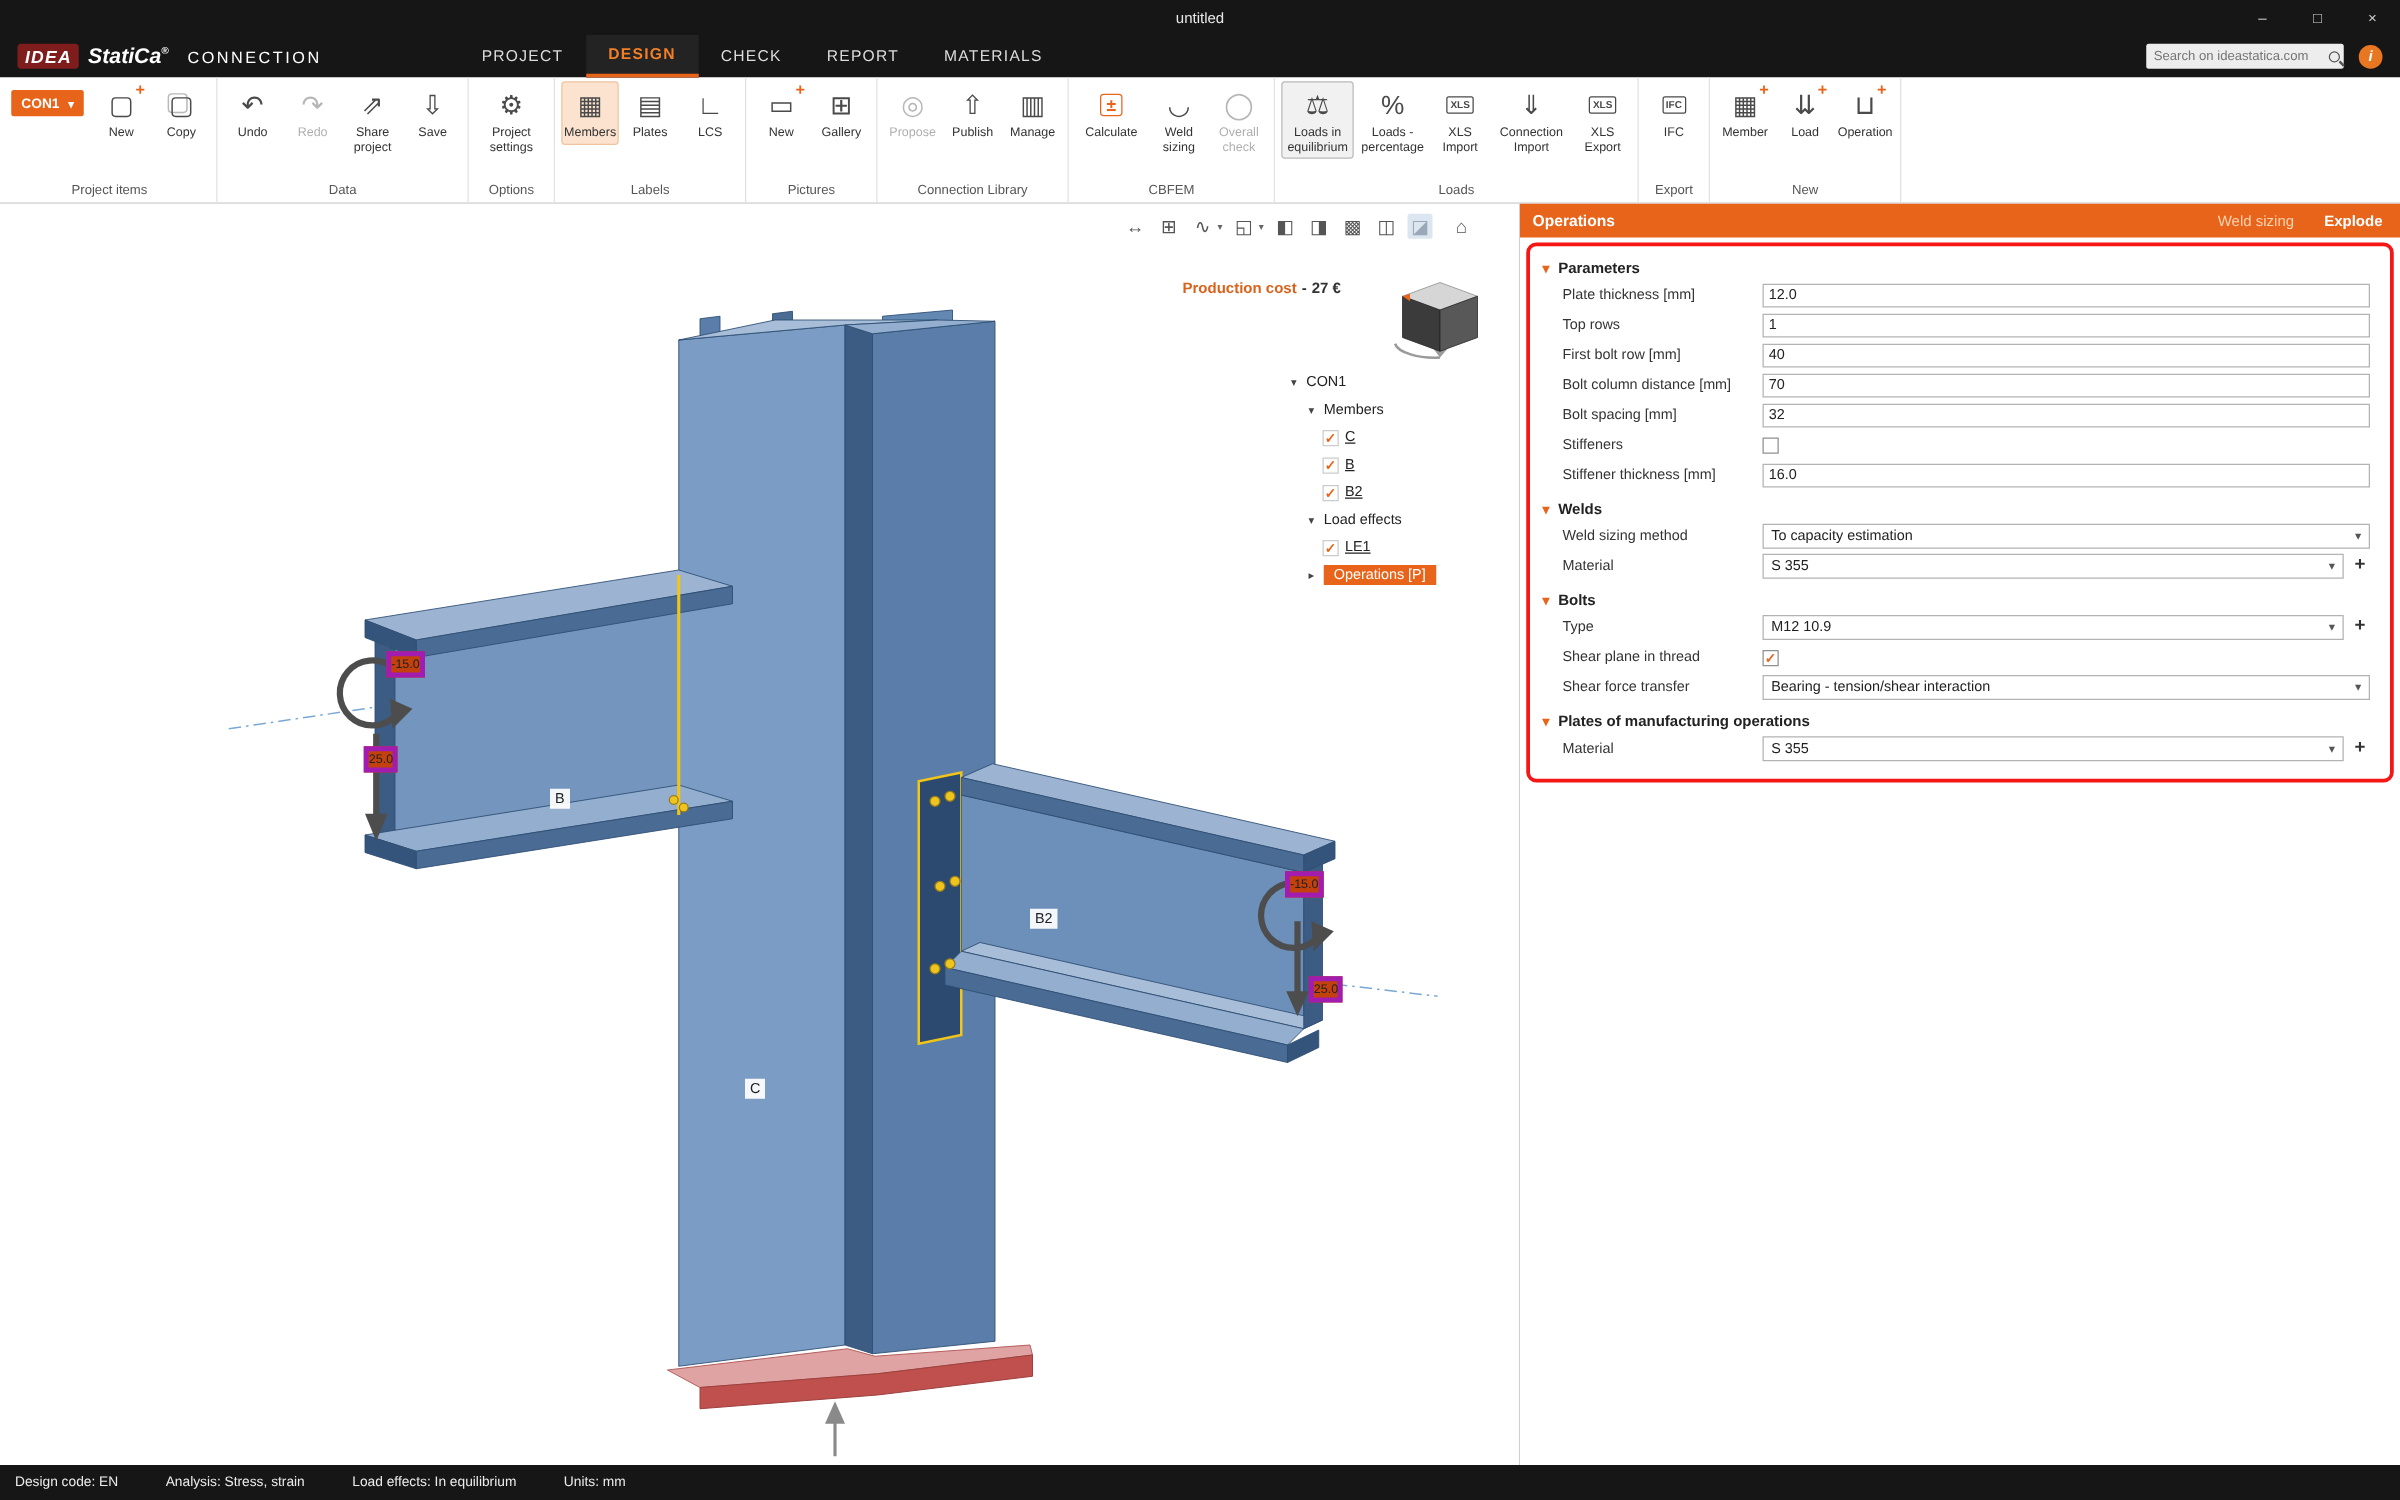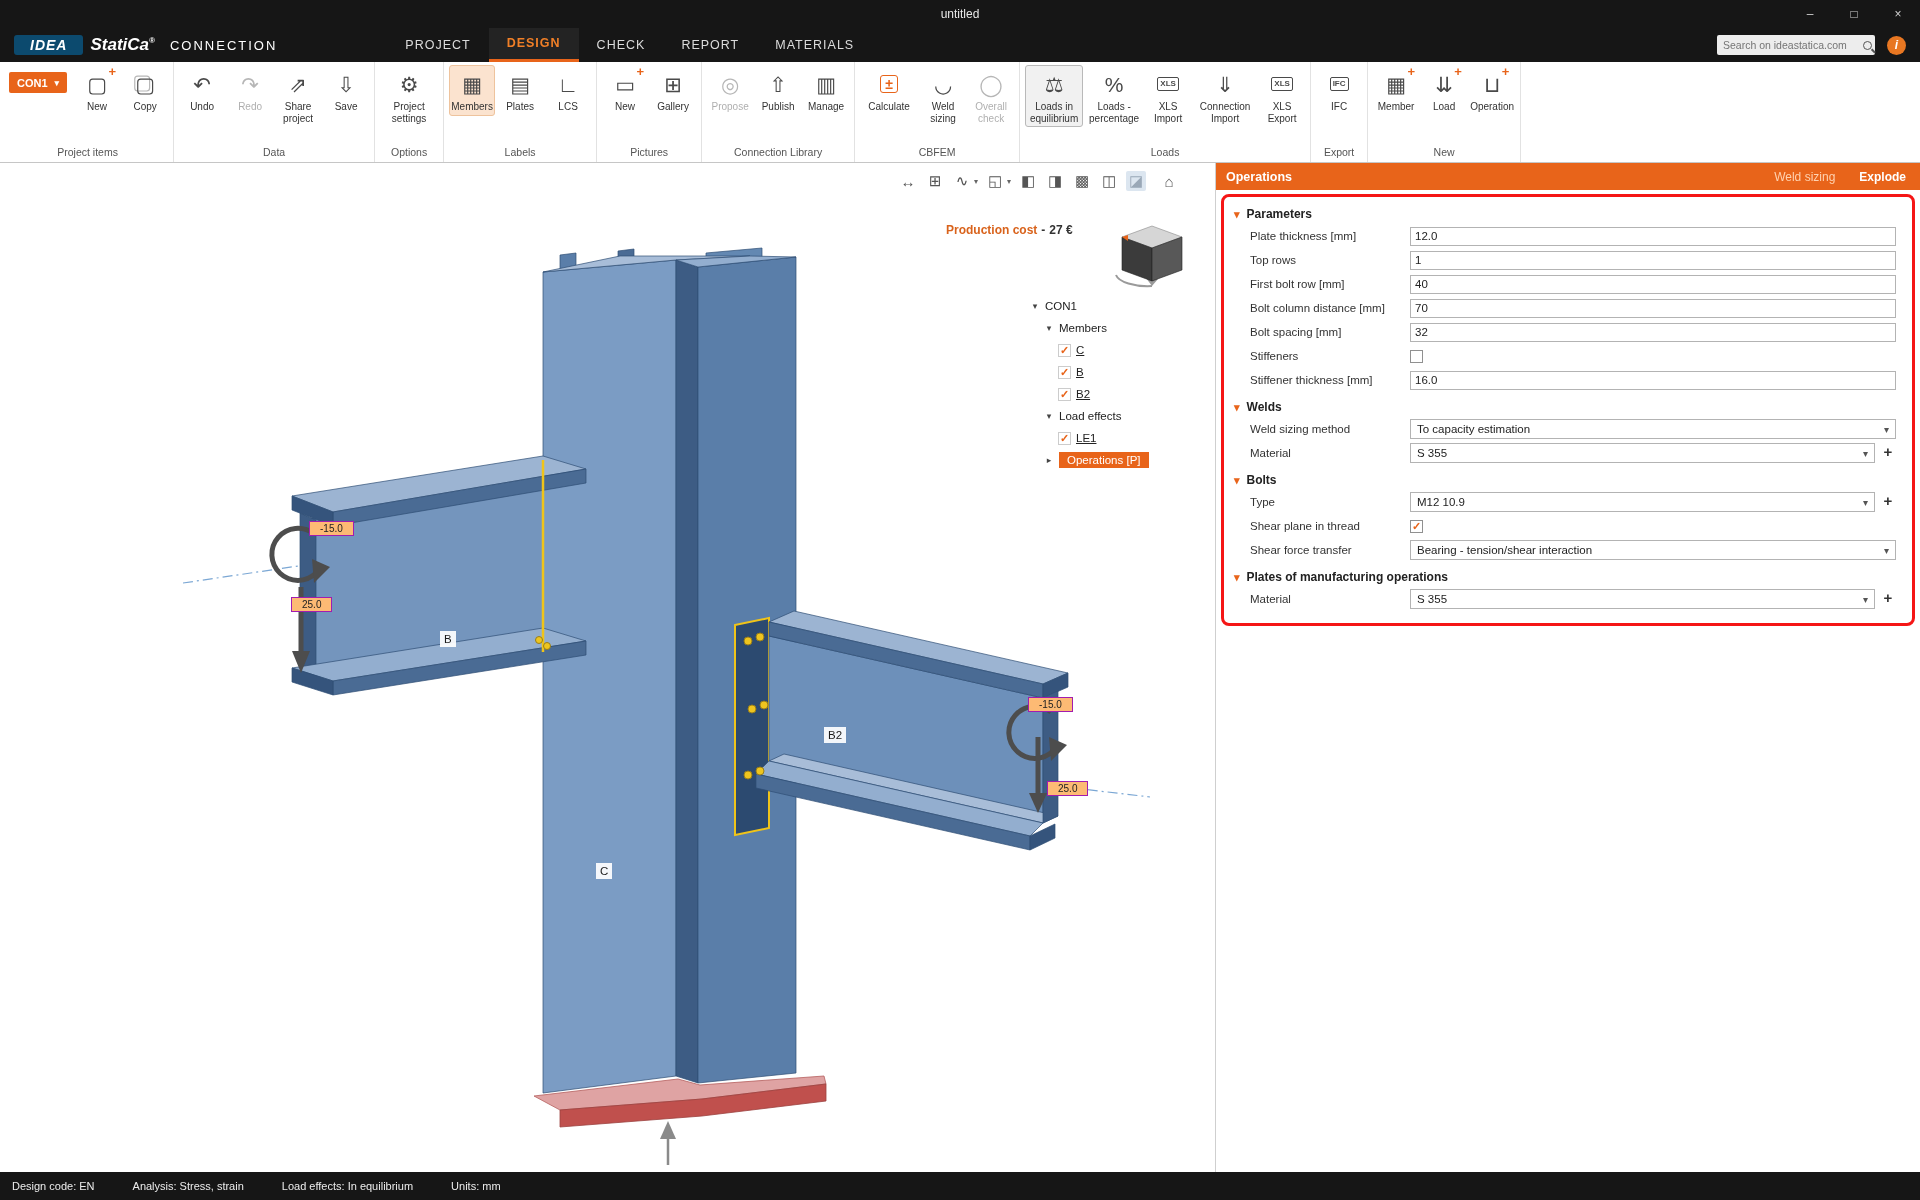--- a/index.html
+++ b/index.html
@@ -7,22 +7,22 @@
     font-family:"Liberation Sans",sans-serif}
   
   .titlebar{height:28px;background:#161616;display:flex;align-items:center;position:relative}
   .tb-title{position:absolute;left:0;right:0;text-align:center;font-size:12px;color:#e8e8e8}
   .tb-controls{margin-left:auto;display:flex;z-index:2}
   .tb-btn{width:44px;height:28px;display:flex;align-items:center;justify-content:center;
     font-size:12px;color:#cfcfcf;cursor:default}
   
   .menubar{height:34px;background:#161616;display:flex;align-items:center;padding:0 14px}
   .logo{display:flex;align-items:center;gap:7px}
-  .logo-idea{background:#0c4a6e;color:#fff;font-weight:bold;font-style:italic;font-size:14px;
-    padding:2px 16px;border-radius:3px;letter-spacing:1px}
+  .logo-idea{background:#7f1d1d;color:#fff;font-weight:bold;font-style:italic;font-size:14px;
+    padding:2px 6px;border-radius:3px;letter-spacing:1px}
   .logo-statica{color:#fff;font-weight:bold;font-style:italic;font-size:17px}
   .logo-reg{color:#fff;font-size:8px;vertical-align:super}
   .logo-product{color:#fff;font-size:13px;letter-spacing:2px;margin-left:8px}
   .tabs{display:flex;margin-left:110px;height:34px}
   .tab{padding:0 18px;line-height:34px;color:#dcdcdc;font-size:12.5px;letter-spacing:1px;cursor:default}
   .tab.active{color:#f07f27;background:#232323;border-bottom:3px solid #e8641a;font-weight:bold;line-height:31px}
   .search{margin-left:auto;width:158px;height:20px;background:#ededed;border-radius:2px;
     display:flex;align-items:center;padding:0 6px;gap:5px}
   .search input{flex:1;border:none;background:transparent;outline:none;font-size:10.5px;color:#555;
     font-family:"Liberation Sans",sans-serif}
@@ -59,22 +59,22 @@
   .viewport{width:1215px;position:relative;background:#fff;overflow:hidden}
   .viewport svg.model{position:absolute;inset:0}
   .steel{stroke:#2e4e74;stroke-width:.7}
   .vtoolbar{position:absolute;top:8px;left:898px;display:flex;align-items:center;gap:7px;color:#555}
   .vt-icon{width:20px;height:20px;display:flex;align-items:center;justify-content:center;font-size:15px}
   .vt-chev{font-size:8px;color:#666;margin-left:-5px}
   .vt-icon.disabled{background:#dce6f0;color:#9aa8b7;border-radius:2px}
   .vt-home{margin-left:6px}
   .prodcost{position:absolute;left:946px;top:60px;font-size:12px;font-weight:bold}
   .pc-label{color:#d9631c}.pc-sep{color:#333;margin:0 4px}.pc-value{color:#333}
-  .chip{position:absolute;background:#fdba74;border:1px solid #a21caf;font-size:10px;color:#222;
-    padding:0 10px;line-height:13px}
+  .chip{position:absolute;background:#c2410c;border:4px solid #a21caf;font-size:10px;color:#222;
+    padding:0 0;line-height:13px}
   .mlabel{position:absolute;background:rgba(255,255,255,.92);font-size:11.5px;color:#1c1c1c;
     padding:1px 4px;line-height:14px}
   .viewcube{position:absolute;left:1106px;top:50px;width:88px;height:80px}
   
   .tree{position:absolute;left:1030px;top:132px;width:180px;font-size:11.5px;color:#222}
   .trow{display:flex;align-items:center;height:22px;gap:5px}
   .texp{width:10px;font-size:9px;color:#444;text-align:center;flex:none}
   .tcheck{width:13px;height:13px;border:1px solid #cccccc;background:#fff;color:#e8641a;font-size:11px;
     font-weight:bold;display:flex;align-items:center;justify-content:center;flex:none}
   .tlink{text-decoration:underline}

